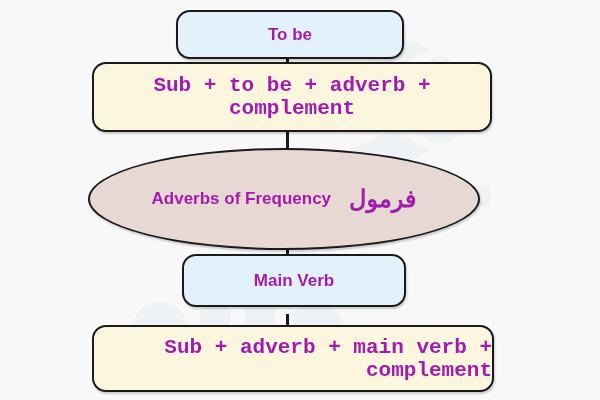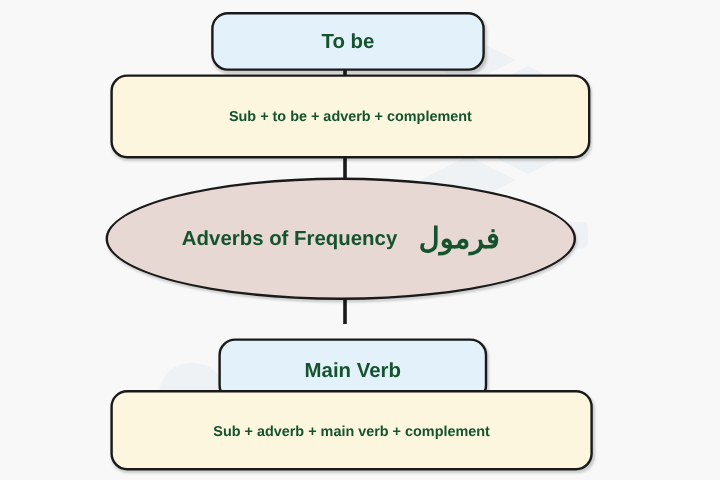--- a/index.html
+++ b/index.html
@@ -27,36 +27,36 @@
     left:286px;
     z-index:1;
   }
   .node{
     position:absolute;
     display:flex;
     align-items:center;
     justify-content:center;
     border:2.5px solid #1a1a1a;
     font-weight:bold;
-    color:#14532d;
+    color:#a21caf;
     z-index:2;
     box-shadow:1px 2px 2px rgba(0,0,0,0.18);
     text-align:center;
   }
   .rect{
     border-radius:14px;
   }
   .blue{ background:#e3f1fb; }
   .cream{ background:#fbf6dd; }
   .ellipse{
     border-radius:50%;
     background:#e7d8d3;
   }
   .title-size{ font-size:17px; }
-  .formula-size{ font-size:12px; }
+  .formula-size{ font-size:21px;font-family:Liberation Mono, monospace; }
   .ellipse-label{
     display:flex;
     align-items:center;
     gap:18px;
     font-size:17px;
   }
   .fa-word{
     font-size:24px;
     direction:rtl;
   }
@@ -98,21 +98,21 @@
     <span>Sub + to be + adverb + complement</span>
   </div>
 
   <div class="node ellipse" style="left:88px; top:148px; width:388px; height:98px;">
     <span class="ellipse-label">
       <span>Adverbs of Frequency</span>
       <span class="fa-word">فرمول</span>
     </span>
   </div>
 
-  <div class="node rect blue title-size" style="left:182px; top:282px; width:220px; height:49px;">
+  <div class="node rect blue title-size" style="left:182px; top:254px; width:220px; height:49px;">
     <span>Main Verb</span>
   </div>
 
   <div class="node rect cream formula-size" style="left:92px; top:325px; width:398px; height:63px;text-align:right;">
     <span>Sub + adverb + main verb + complement</span>
   </div>
 
 </div>
 
 </body></html>

